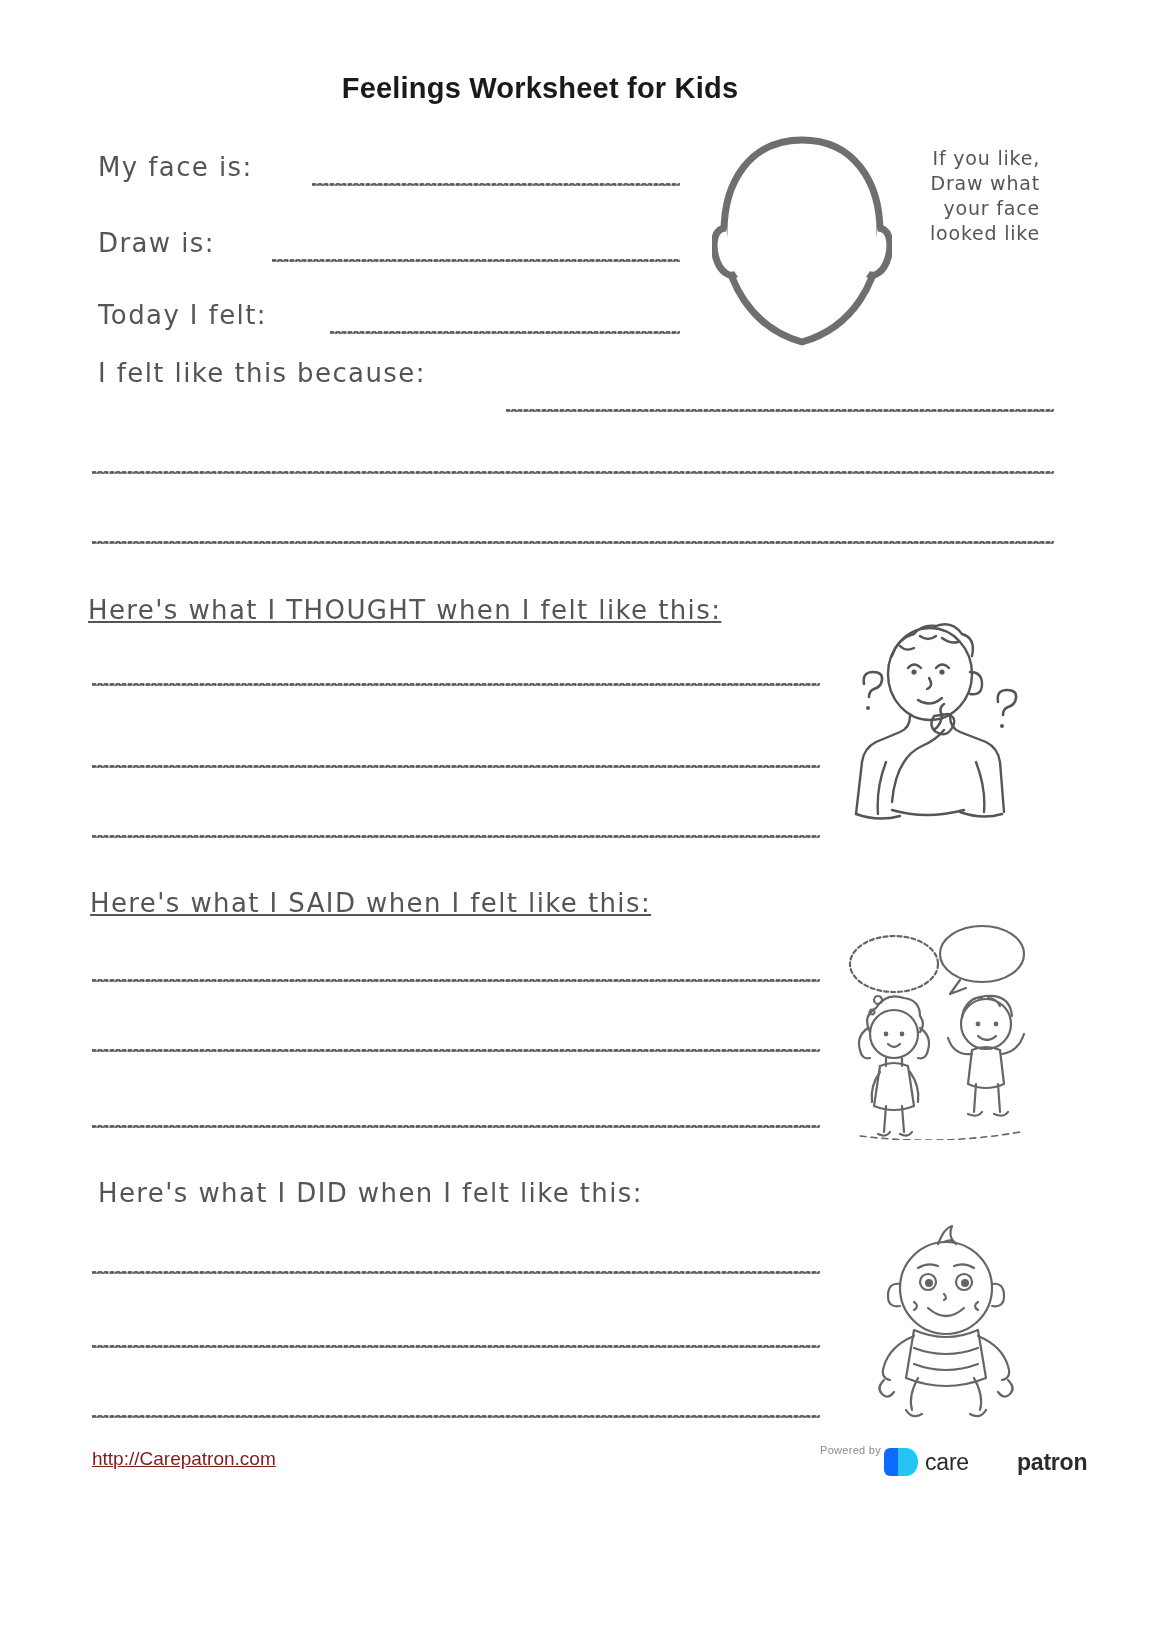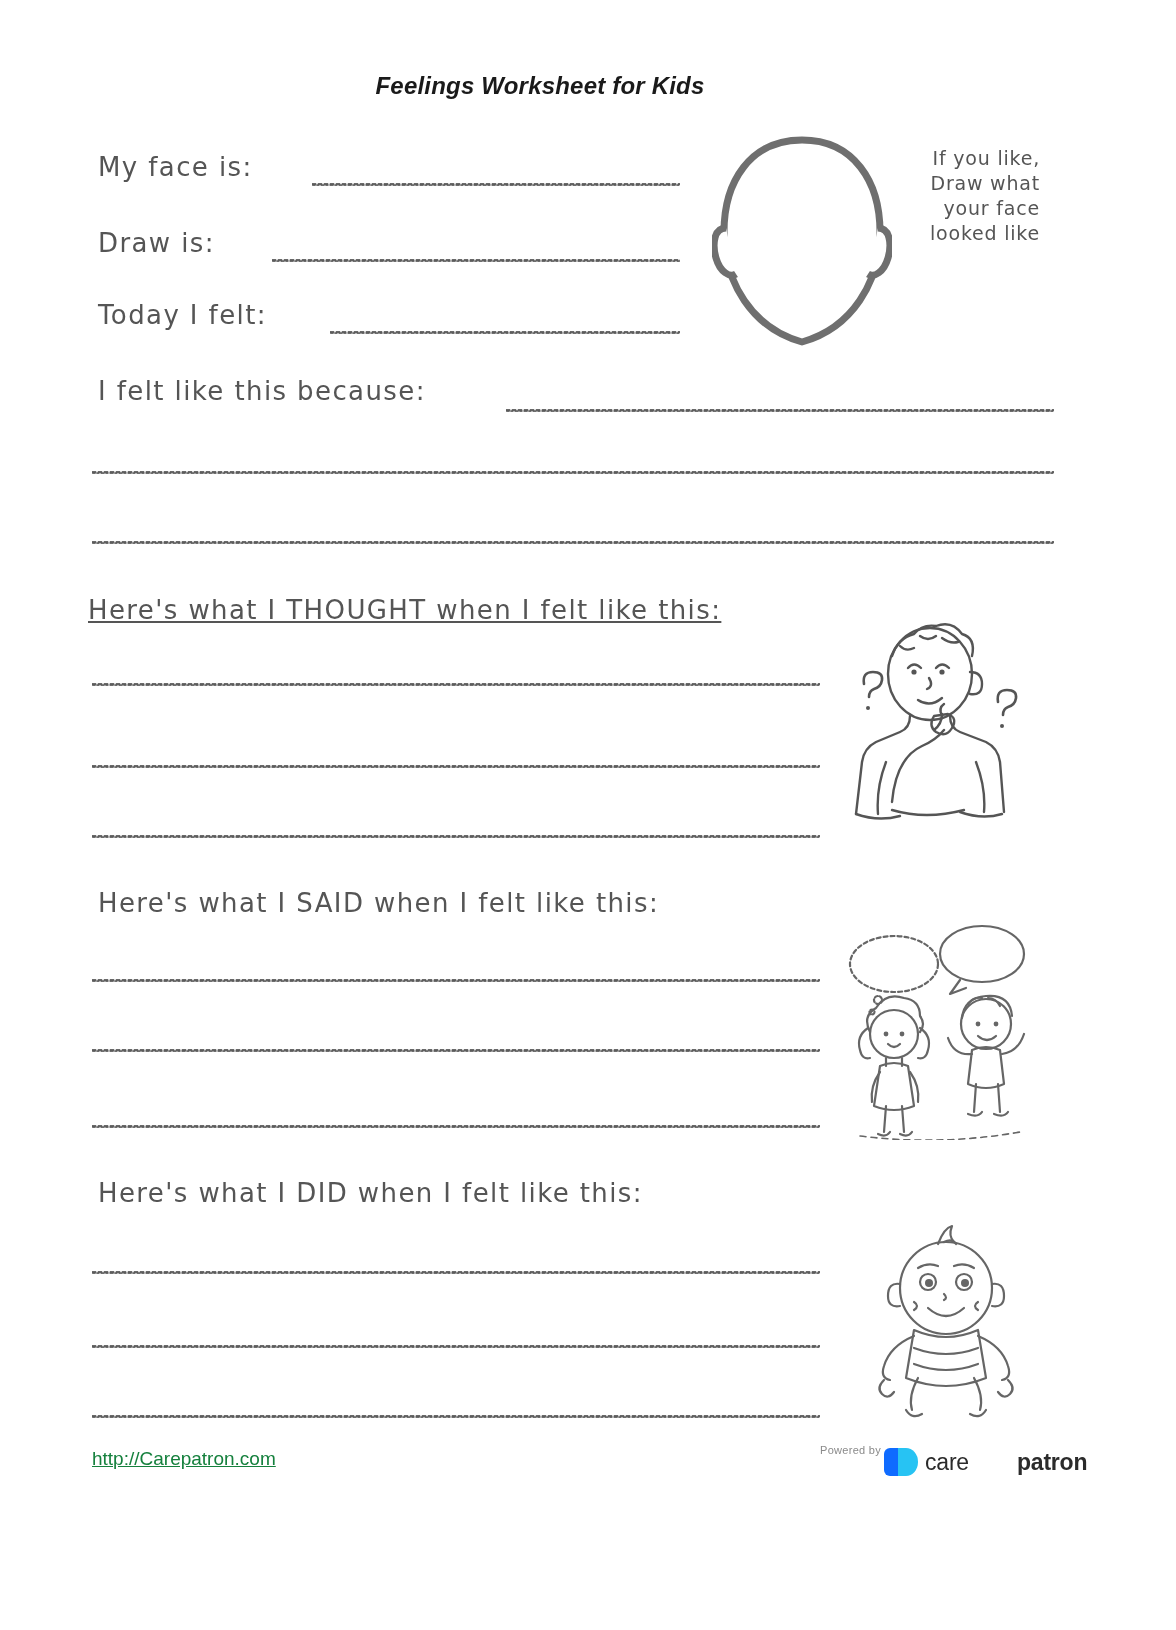--- a/index.html
+++ b/index.html
@@ -21,24 +21,23 @@
 
   
   .title {
     position: absolute;
     top: 72px;
     left: 0;
     width: 1080px;
     text-align: center;
     font-family: "Liberation Sans", sans-serif;
     font-weight: bold;
-    font-size: 24px;
+    font-size: 29px;
     color: #1a1a1a;
     letter-spacing: 0.2px;
-    font-style: italic;
   }
 
   
   .hand {
     font-family: "DejaVu Sans", sans-serif;
     color: #555555;
     font-size: 26px;
     letter-spacing: 1.4px;
     white-space: nowrap;
   }
@@ -98,21 +97,21 @@
   
   .illus { position: absolute; }
 
   
   .footer-link {
     position: absolute;
     left: 92px;
     top: 1448px;
     font-family: "Liberation Sans", sans-serif;
     font-size: 19px;
-    color: #15803d;
+    color: #7f1d1d;
     text-decoration: underline;
   }
   .powered {
     position: absolute;
     left: 820px;
     top: 1444px;
     font-family: Liberation Sans, sans-serif;
     font-size: 11px;
     color: #8a8a8a;
     letter-spacing: 0.3px;
@@ -161,21 +160,21 @@
     </svg>
   </div>
 
   <div class="face-note">
     <div>If you like,</div>
     <div>Draw what</div>
     <div>your face</div>
     <div>looked like</div>
   </div>
 
-  <div class="lbl hand" style="left:98px; top:376px;">I felt like this because:</div>
+  <div class="lbl hand" style="left:98px; top:358px;">I felt like this because:</div>
   <div class="rule" style="left:506px; top:408px; width:548px;"></div>
   <div class="rule" style="left:92px; top:470px; width:962px;"></div>
   <div class="rule" style="left:92px; top:540px; width:962px;"></div>
 
   <div class="lbl hand" style="left:88px; top:595px;text-decoration:underline;">Here's what I THOUGHT when I felt like this:</div>
   <div class="rule" style="left:92px; top:682px; width:728px;"></div>
   <div class="rule" style="left:92px; top:764px; width:728px;"></div>
   <div class="rule" style="left:92px; top:834px; width:728px;"></div>
 
   <div class="illus" style="left:830px; top:612px;">
@@ -214,21 +213,21 @@
         <path d="M62 198 q34 10 72 0"></path>
 
         <path d="M34 72 q-2 -12 9 -12 q10 0 9 8 q-1 7 -8 9 q-5 2 -5 8" stroke-width="2.6"></path>
         <circle cx="38" cy="96" r="2" fill="#555" stroke="none"></circle>
         <path d="M168 90 q-2 -12 9 -12 q10 0 9 8 q-1 7 -8 9 q-5 2 -5 8" stroke-width="2.6"></path>
         <circle cx="172" cy="114" r="2" fill="#555" stroke="none"></circle>
       </g>
     </svg>
   </div>
 
-  <div class="lbl hand" style="left:98px; top:888px;">Here's what I SAID when I felt like this:</div>
+  <div class="lbl hand" style="left:90px; top:888px;text-decoration:underline;">Here's what I SAID when I felt like this:</div>
   <div class="rule" style="left:92px; top:978px; width:728px;"></div>
   <div class="rule" style="left:92px; top:1048px; width:728px;"></div>
   <div class="rule" style="left:92px; top:1124px; width:728px;"></div>
 
   <div class="illus" style="left:836px; top:922px;">
     <svg width="200" height="218" viewBox="0 0 200 218">
       <g fill="none" stroke="#666" stroke-width="2.2" stroke-linecap="round" stroke-linejoin="round">
 
         <ellipse cx="58" cy="42" rx="44" ry="28" stroke-dasharray="4 3"></ellipse>
         <ellipse cx="146" cy="32" rx="42" ry="28"></ellipse>

